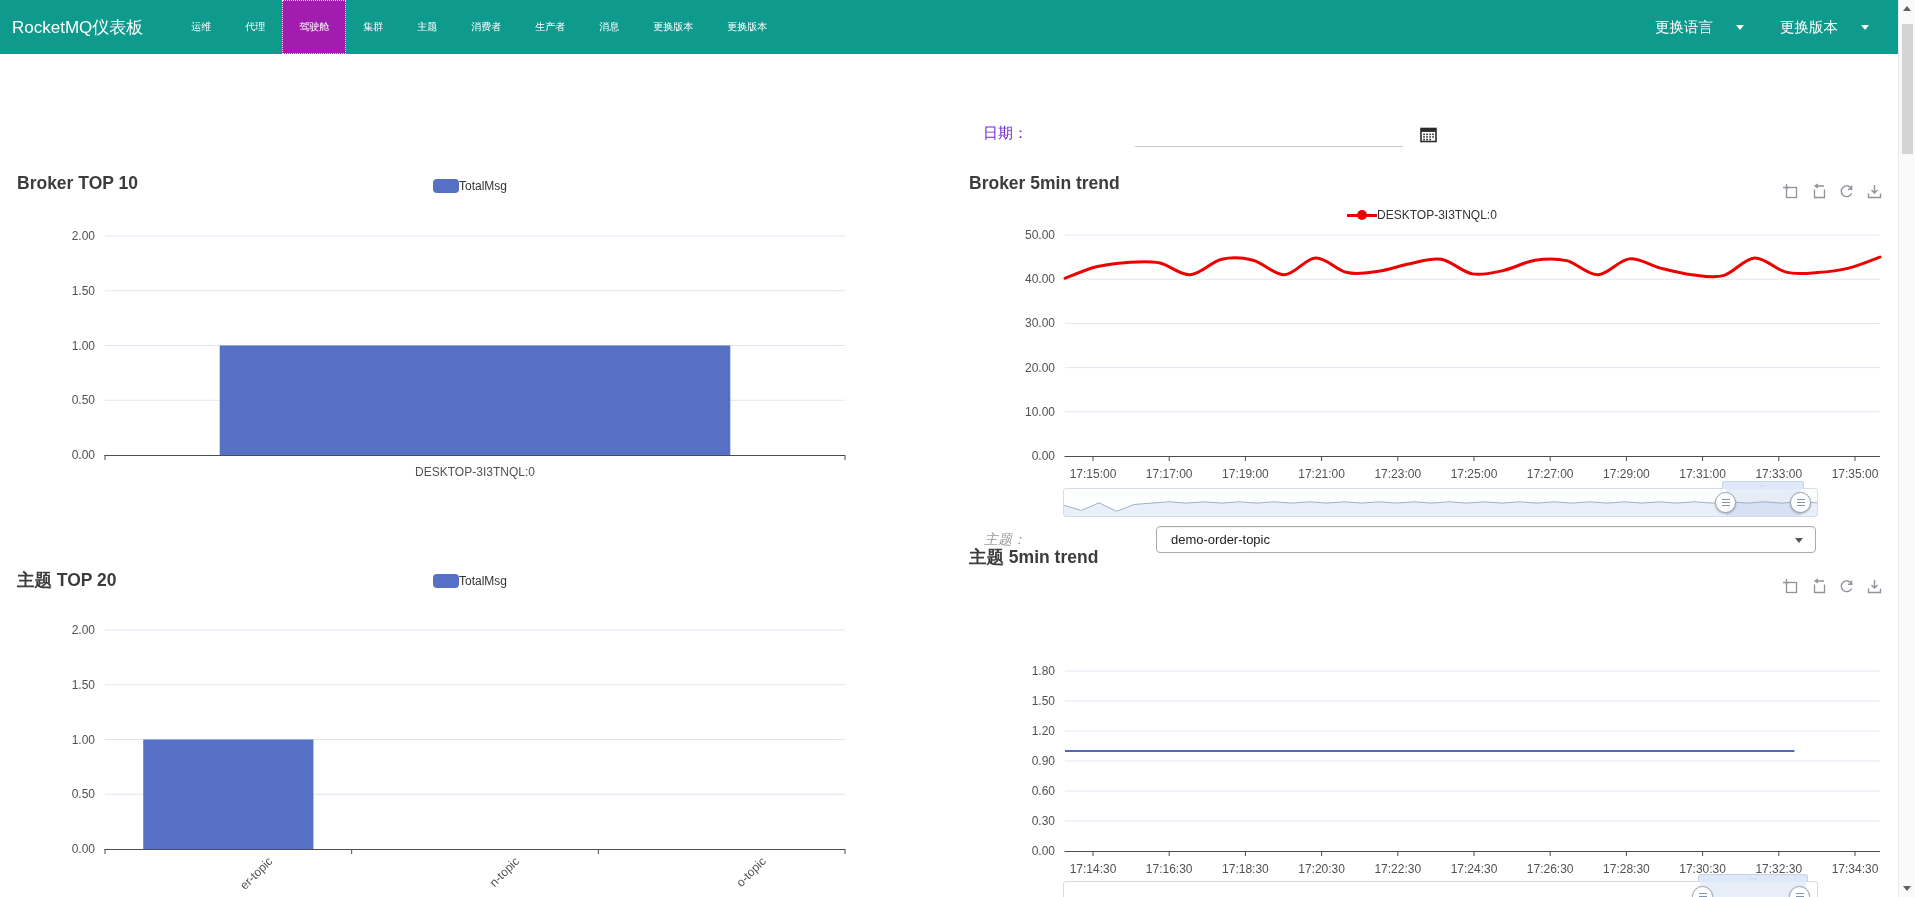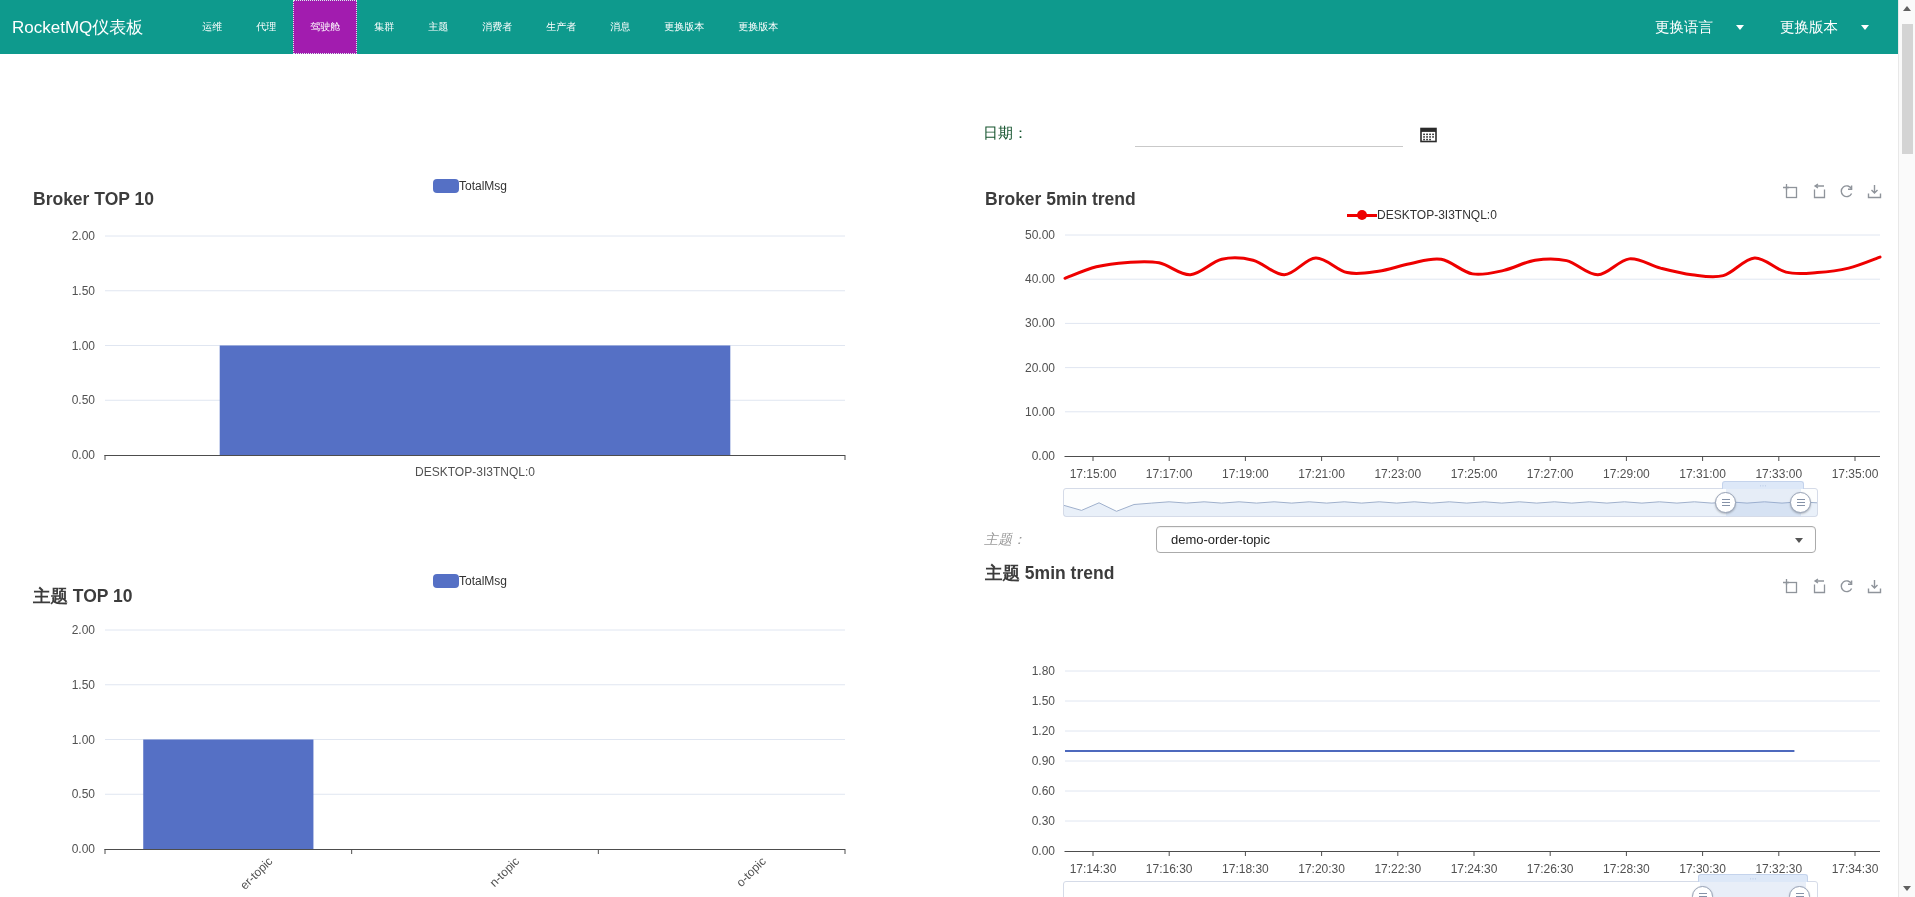--- a/index.html
+++ b/index.html
@@ -4,48 +4,48 @@
 <style>
   * { box-sizing: border-box; }
   html,body { margin:0; padding:0; }
   body {
     width:1915px; height:897px; position:relative; overflow:hidden;
     background:#ffffff; font-family:"Liberation Sans", sans-serif; color:#333;
   }
   
   .navbar { position:absolute; left:0; top:0; width:1915px; height:54px;
     background:#0e9a8d; display:flex; align-items:stretch; z-index:5; }
-  .brand { align-self:center; color:#fff; font-size:17px; margin:0 42px 0 12px; white-space:nowrap; cursor:pointer; }
+  .brand { align-self:center; color:#fff; font-size:17px; margin:0 31px 0 12px; white-space:nowrap; cursor:pointer; }
   .nav-item { display:flex; align-items:center; padding:16px 17px; color:#fff; font-size:10px;
     text-decoration:none; cursor:pointer; white-space:nowrap; }
   .nav-item.active { background:#a21caf; outline:1px dotted #d8f1ef; outline-offset:-1px; }
   .nav-right { position:absolute; right:46px; top:0; height:54px; display:flex; gap:36px; align-items:center; }
   .nav-drop { color:#fff; font-size:14.5px; display:flex; align-items:center; gap:23px; cursor:pointer; }
   .caret { width:0; height:0; border-left:4px solid transparent; border-right:4px solid transparent;
     border-top:5px solid #fff; display:inline-block; }
   
   .scrollbar { position:absolute; right:0; top:0; width:17px; height:897px; background:#fafafa;
     border-left:1px solid #e8e8e8; z-index:9; }
   .sb-arrow { position:absolute; left:4px; width:0; height:0; border-left:4px solid transparent; border-right:4px solid transparent; }
   .sb-up { top:6px; border-bottom:5px solid #606060; }
   .sb-down { bottom:6px; border-top:5px solid #606060; }
   .sb-thumb { position:absolute; left:3px; top:24px; width:11px; height:130px; background:#d4d4d4; }
   
-  .date-label { position:absolute; left:983px; top:124px; font-size:15px; color:#14532d; }
+  .date-label { position:absolute; left:983px; top:124px; font-size:15px; color:#6d28d9; }
   .date-input { position:absolute; left:1135px; top:124px; width:268px; height:23px;
     border:none; border-bottom:1px solid #c9c9c9; background:transparent; }
   .cal-icon { position:absolute; left:1420px; top:126px; cursor:pointer; }
   .topic-label { position:absolute; left:984px; top:531px; font-size:14px; color:#9a9a9a;font-style:italic; }
   .topic-select { position:absolute; left:1156px; top:526px; width:660px; height:27px; background:#fff;
     border:1px solid #ababab; border-radius:4px; font-size:13px; color:#222; line-height:25px;
     padding-left:14px; cursor:pointer; box-shadow:inset 0 1px 1px rgba(0,0,0,.06); }
   .topic-select .sel-caret { position:absolute; right:12px; top:11px; width:0; height:0;
     border-left:4px solid transparent; border-right:4px solid transparent; border-top:5px solid #555; }
   
-  .panel-title { position:absolute; margin:16px; font-size:17.5px; font-weight:700; color:#3c3c3c; white-space:nowrap; }
+  .panel-title { position:absolute; margin:0; font-size:17.5px; font-weight:700; color:#3c3c3c; white-space:nowrap; }
   .legend { position:absolute; display:flex; align-items:center; font-size:12px; color:#333; cursor:pointer; }
   .legend-swatch { width:26px; height:14px; border-radius:4px; }
   .legend-line { position:relative; width:30px; height:14px; }
   .legend-line .ll-bar { position:absolute; left:0; top:6px; width:30px; height:2.5px; }
   .legend-line .ll-dot { position:absolute; left:10px; top:2px; width:10px; height:10px; border-radius:50%; }
   .toolbox { position:absolute; display:flex; gap:11px; }
   .toolbox svg { cursor:pointer; }
   
   .dz { position:absolute; width:755px; height:29px; border:1px solid #d5dbe8; border-radius:3px; background:#fdfefe; }
   .dz .dz-mini { position:absolute; left:0; top:0; }
@@ -210,21 +210,21 @@
         <rect x="12.2" y="10.2" width="1.7" height="1.5"></rect>
       <rect x="3.2" y="12.8" width="1.7" height="1.5"></rect>
         <rect x="6.2" y="12.8" width="1.7" height="1.5"></rect>
         <rect x="9.2" y="12.8" width="1.7" height="1.5"></rect>
     </g>
   </svg>
 </span>
 
 <h2 class="panel-title" style="left:17px; top:173px;">Broker TOP 10</h2>
 <h2 class="panel-title" style="left:969px; top:173px;">Broker 5min trend</h2>
-<h2 class="panel-title" style="left:17px; top:568px;">主题 TOP 10</h2>
+<h2 class="panel-title" style="left:17px; top:568px;">主题 TOP 20</h2>
 <h2 class="panel-title" style="left:969px; top:545px;">主题 5min trend</h2>
 
 <div class="legend" style="left:433px; top:179px;">
   <span class="legend-swatch" style="background:#5570c5;"></span>
   <span>TotalMsg</span>
 </div>
 <div class="legend" style="left:1347px; top:208px;">
   <span class="legend-line">
     <span class="ll-bar" style="background:#ee0000;"></span>
     <span class="ll-dot" style="background:#ee0000;"></span>

